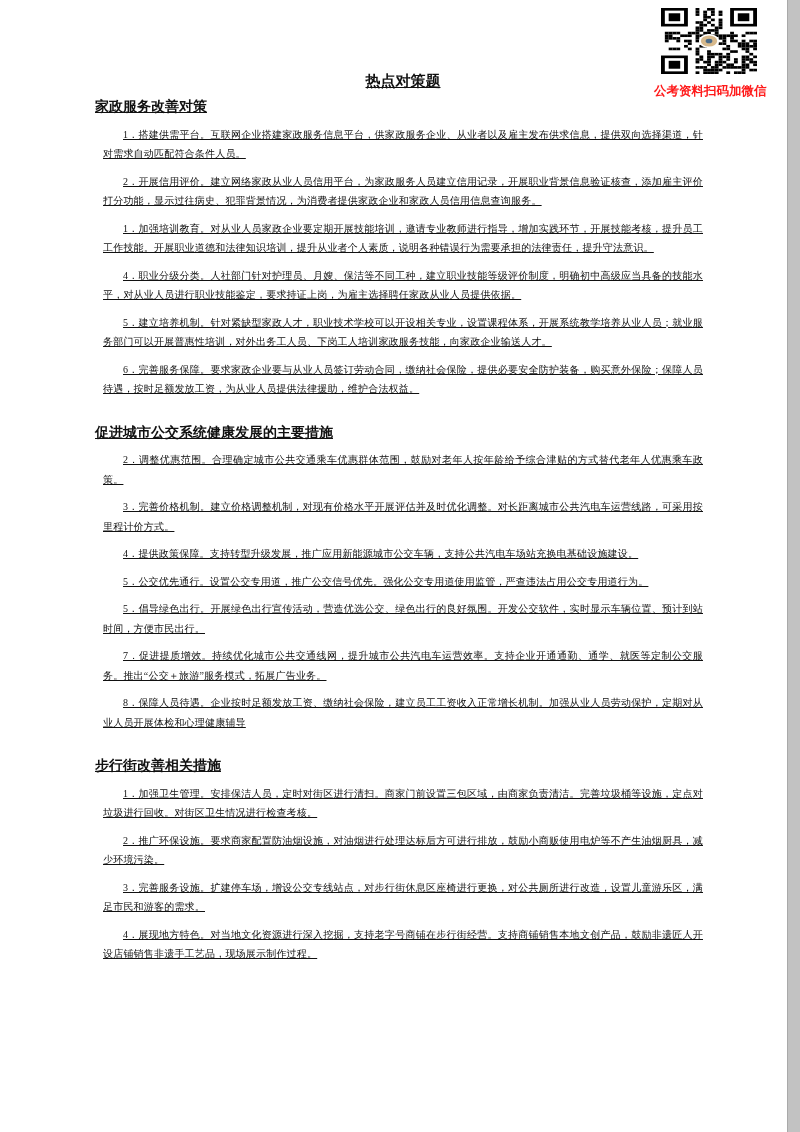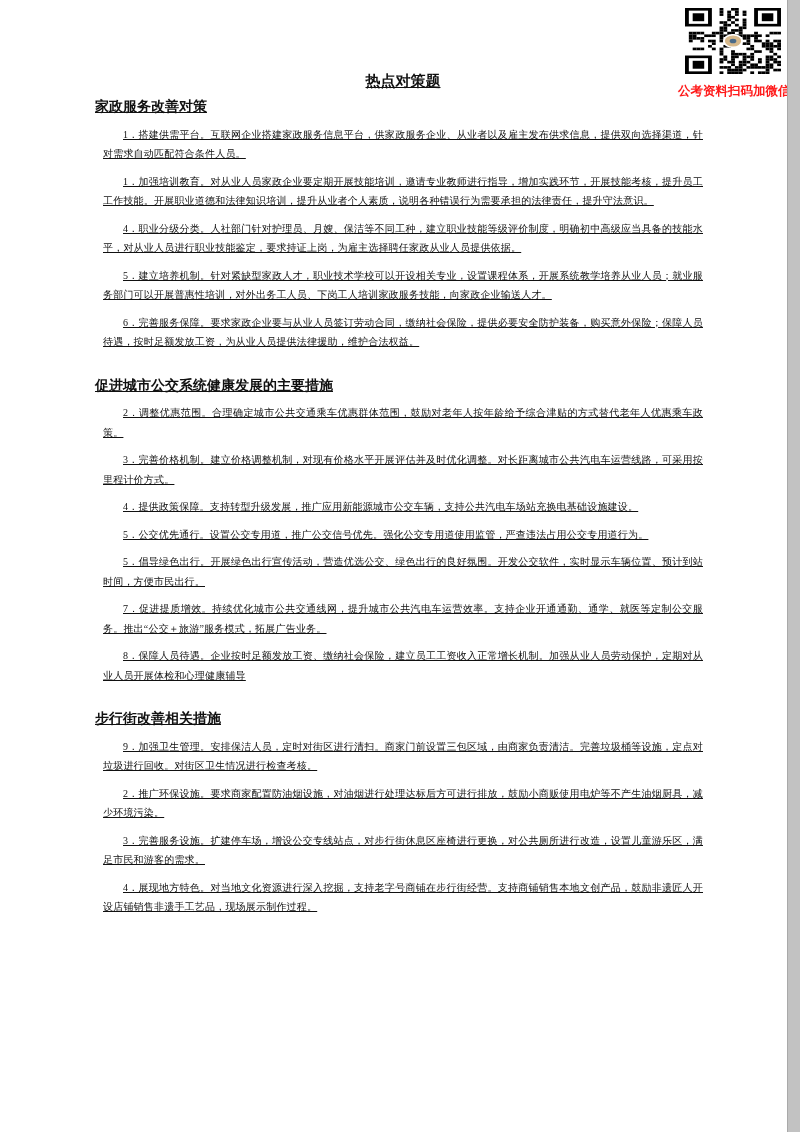--- a/index.html
+++ b/index.html
@@ -10,21 +10,21 @@
     overflow:hidden;
     font-family:"Liberation Serif","DejaVu Serif",serif;
     color:#111111;
   }
   .page-edge-strip{
     position:absolute;top:0;right:0;bottom:0;width:12px;
     background:#c2c2c2;
     border-left:1px solid #a9a9a9;
   }
   .qr-block{
-    position:absolute;top:8px;right:12px;width:110px;
+    position:absolute;top:8px;right:36px;width:110px;
     text-align:left;
   }
   .qr-block svg{display:block;margin:0 auto;}
   .qr-caption{
     margin-top:9px;
     font-family:"Liberation Sans","DejaVu Sans",sans-serif;
     font-weight:bold;
     font-size:12.5px;
     color:#ff1a1a;
     white-space:nowrap;
@@ -269,39 +269,40 @@
     </svg>
   <div class="qr-caption">公考资料扫码加微信</div>
 </div>
 
 <div class="content">
   <h1 class="doc-title">热点对策题</h1>
 
   <div class="section">
     <h2 class="section-heading">家政服务改善对策</h2>
     <p class="para">1．搭建供需平台。互联网企业搭建家政服务信息平台，供家政服务企业、从业者以及雇主发布供求信息，提供双向选择渠道，针对需求自动匹配符合条件人员。</p>
+    <p class="para">2．开展信用评价。建立网络家政从业人员信用平台，为家政服务人员建立信用记录，开展职业背景信息验证核查，添加雇主评价打分功能，显示过往病史、犯罪背景情况，为消费者提供家政企业和家政人员信用信息查询服务。</p>
     <p class="para">1．加强培训教育。对从业人员家政企业要定期开展技能培训，邀请专业教师进行指导，增加实践环节，开展技能考核，提升员工工作技能。开展职业道德和法律知识培训，提升从业者个人素质，说明各种错误行为需要承担的法律责任，提升守法意识。</p>
     <p class="para">4．职业分级分类。人社部门针对护理员、月嫂、保洁等不同工种，建立职业技能等级评价制度，明确初中高级应当具备的技能水平，对从业人员进行职业技能鉴定，要求持证上岗，为雇主选择聘任家政从业人员提供依据。</p>
     <p class="para">5．建立培养机制。针对紧缺型家政人才，职业技术学校可以开设相关专业，设置课程体系，开展系统教学培养从业人员；就业服务部门可以开展普惠性培训，对外出务工人员、下岗工人培训家政服务技能，向家政企业输送人才。</p>
     <p class="para">6．完善服务保障。要求家政企业要与从业人员签订劳动合同，缴纳社会保险，提供必要安全防护装备，购买意外保险；保障人员待遇，按时足额发放工资，为从业人员提供法律援助，维护合法权益。</p>
   </div>
 
   <div class="section">
     <h2 class="section-heading">促进城市公交系统健康发展的主要措施</h2>
     <p class="para">2．调整优惠范围。合理确定城市公共交通乘车优惠群体范围，鼓励对老年人按年龄给予综合津贴的方式替代老年人优惠乘车政策。</p>
     <p class="para">3．完善价格机制。建立价格调整机制，对现有价格水平开展评估并及时优化调整。对长距离城市公共汽电车运营线路，可采用按里程计价方式。</p>
     <p class="para">4．提供政策保障。支持转型升级发展，推广应用新能源城市公交车辆，支持公共汽电车场站充换电基础设施建设。</p>
     <p class="para">5．公交优先通行。设置公交专用道，推广公交信号优先。强化公交专用道使用监管，严查违法占用公交专用道行为。</p>
     <p class="para">5．倡导绿色出行。开展绿色出行宣传活动，营造优选公交、绿色出行的良好氛围。开发公交软件，实时显示车辆位置、预计到站时间，方便市民出行。</p>
     <p class="para">7．促进提质增效。持续优化城市公共交通线网，提升城市公共汽电车运营效率。支持企业开通通勤、通学、就医等定制公交服务。推出“公交＋旅游”服务模式，拓展广告业务。</p>
     <p class="para">8．保障人员待遇。企业按时足额发放工资、缴纳社会保险，建立员工工资收入正常增长机制。加强从业人员劳动保护，定期对从业人员开展体检和心理健康辅导</p>
   </div>
 
   <div class="section">
     <h2 class="section-heading">步行街改善相关措施</h2>
-    <p class="para">9．加强卫生管理。安排保洁人员，定时对街区进行清扫。商家门前设置三包区域，由商家负责清洁。完善垃圾桶等设施，定点对垃圾进行回收。对街区卫生情况进行检查考核。</p>
+    <p class="para">1．加强卫生管理。安排保洁人员，定时对街区进行清扫。商家门前设置三包区域，由商家负责清洁。完善垃圾桶等设施，定点对垃圾进行回收。对街区卫生情况进行检查考核。</p>
     <p class="para">2．推广环保设施。要求商家配置防油烟设施，对油烟进行处理达标后方可进行排放，鼓励小商贩使用电炉等不产生油烟厨具，减少环境污染。</p>
     <p class="para">3．完善服务设施。扩建停车场，增设公交专线站点，对步行街休息区座椅进行更换，对公共厕所进行改造，设置儿童游乐区，满足市民和游客的需求。</p>
     <p class="para">4．展现地方特色。对当地文化资源进行深入挖掘，支持老字号商铺在步行街经营。支持商铺销售本地文创产品，鼓励非遗匠人开设店铺销售非遗手工艺品，现场展示制作过程。</p>
   </div>
 </div>
 
 <div class="page-edge-strip"></div>
 
 </body></html>

